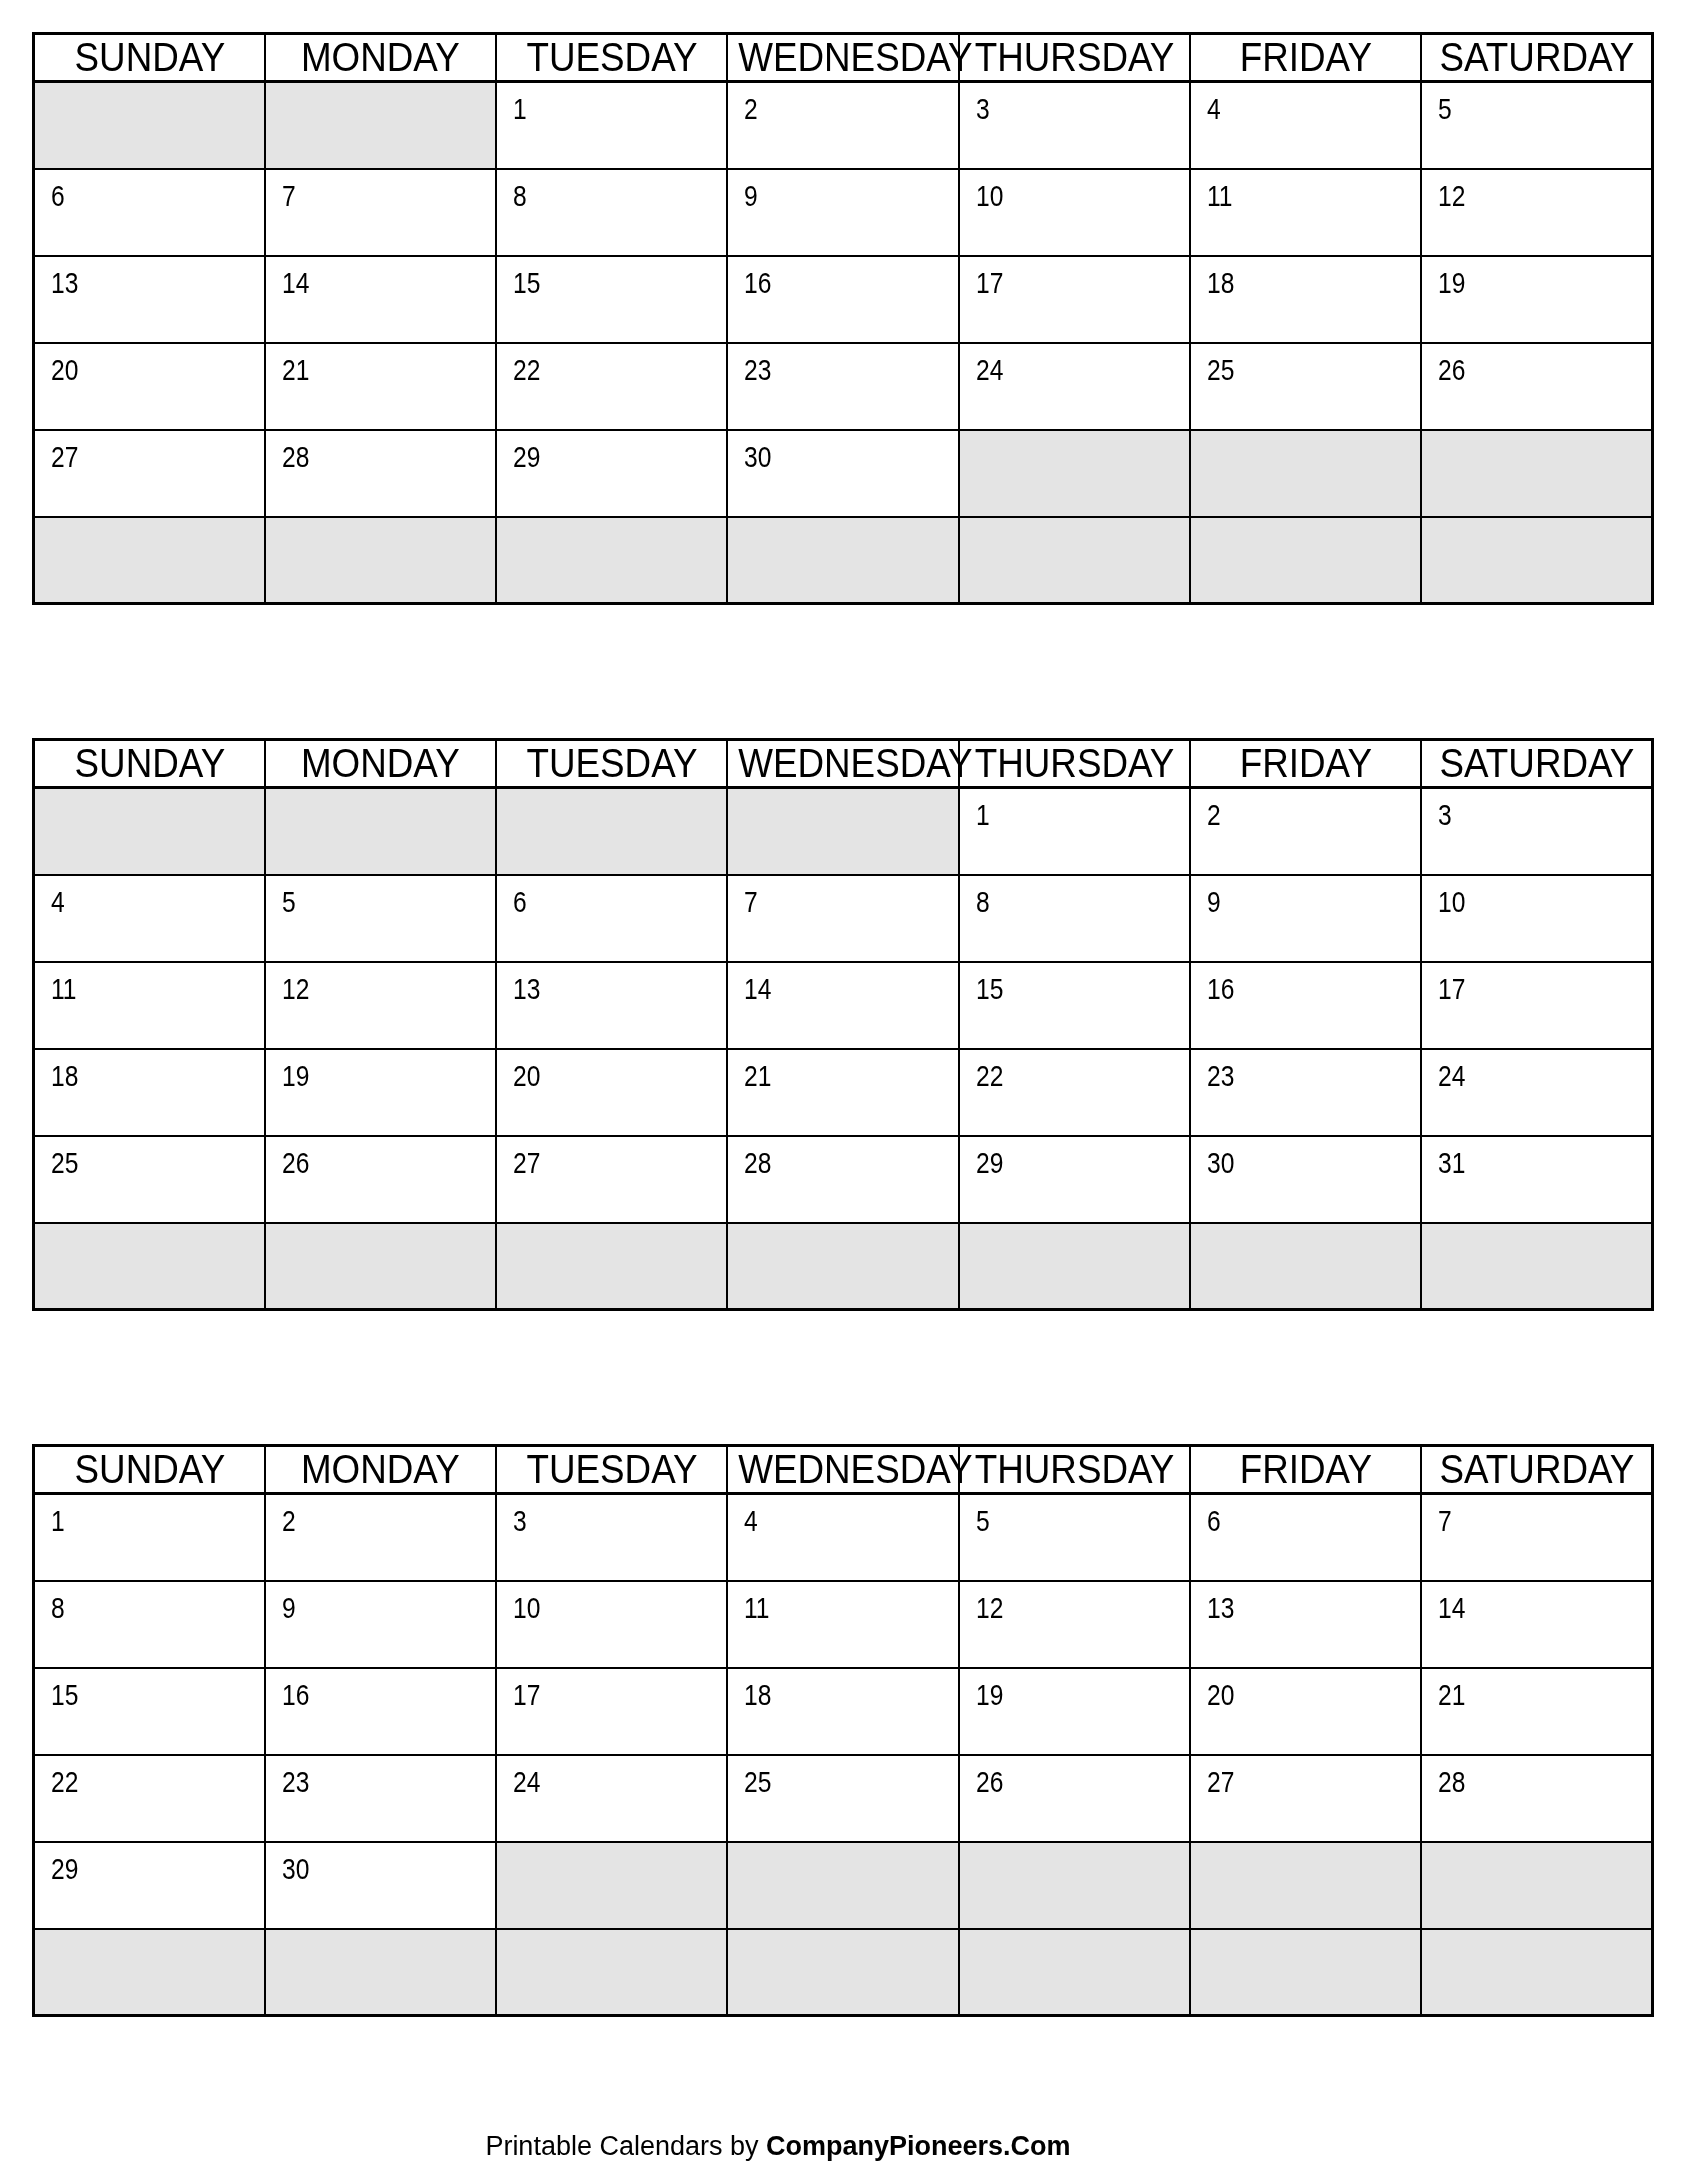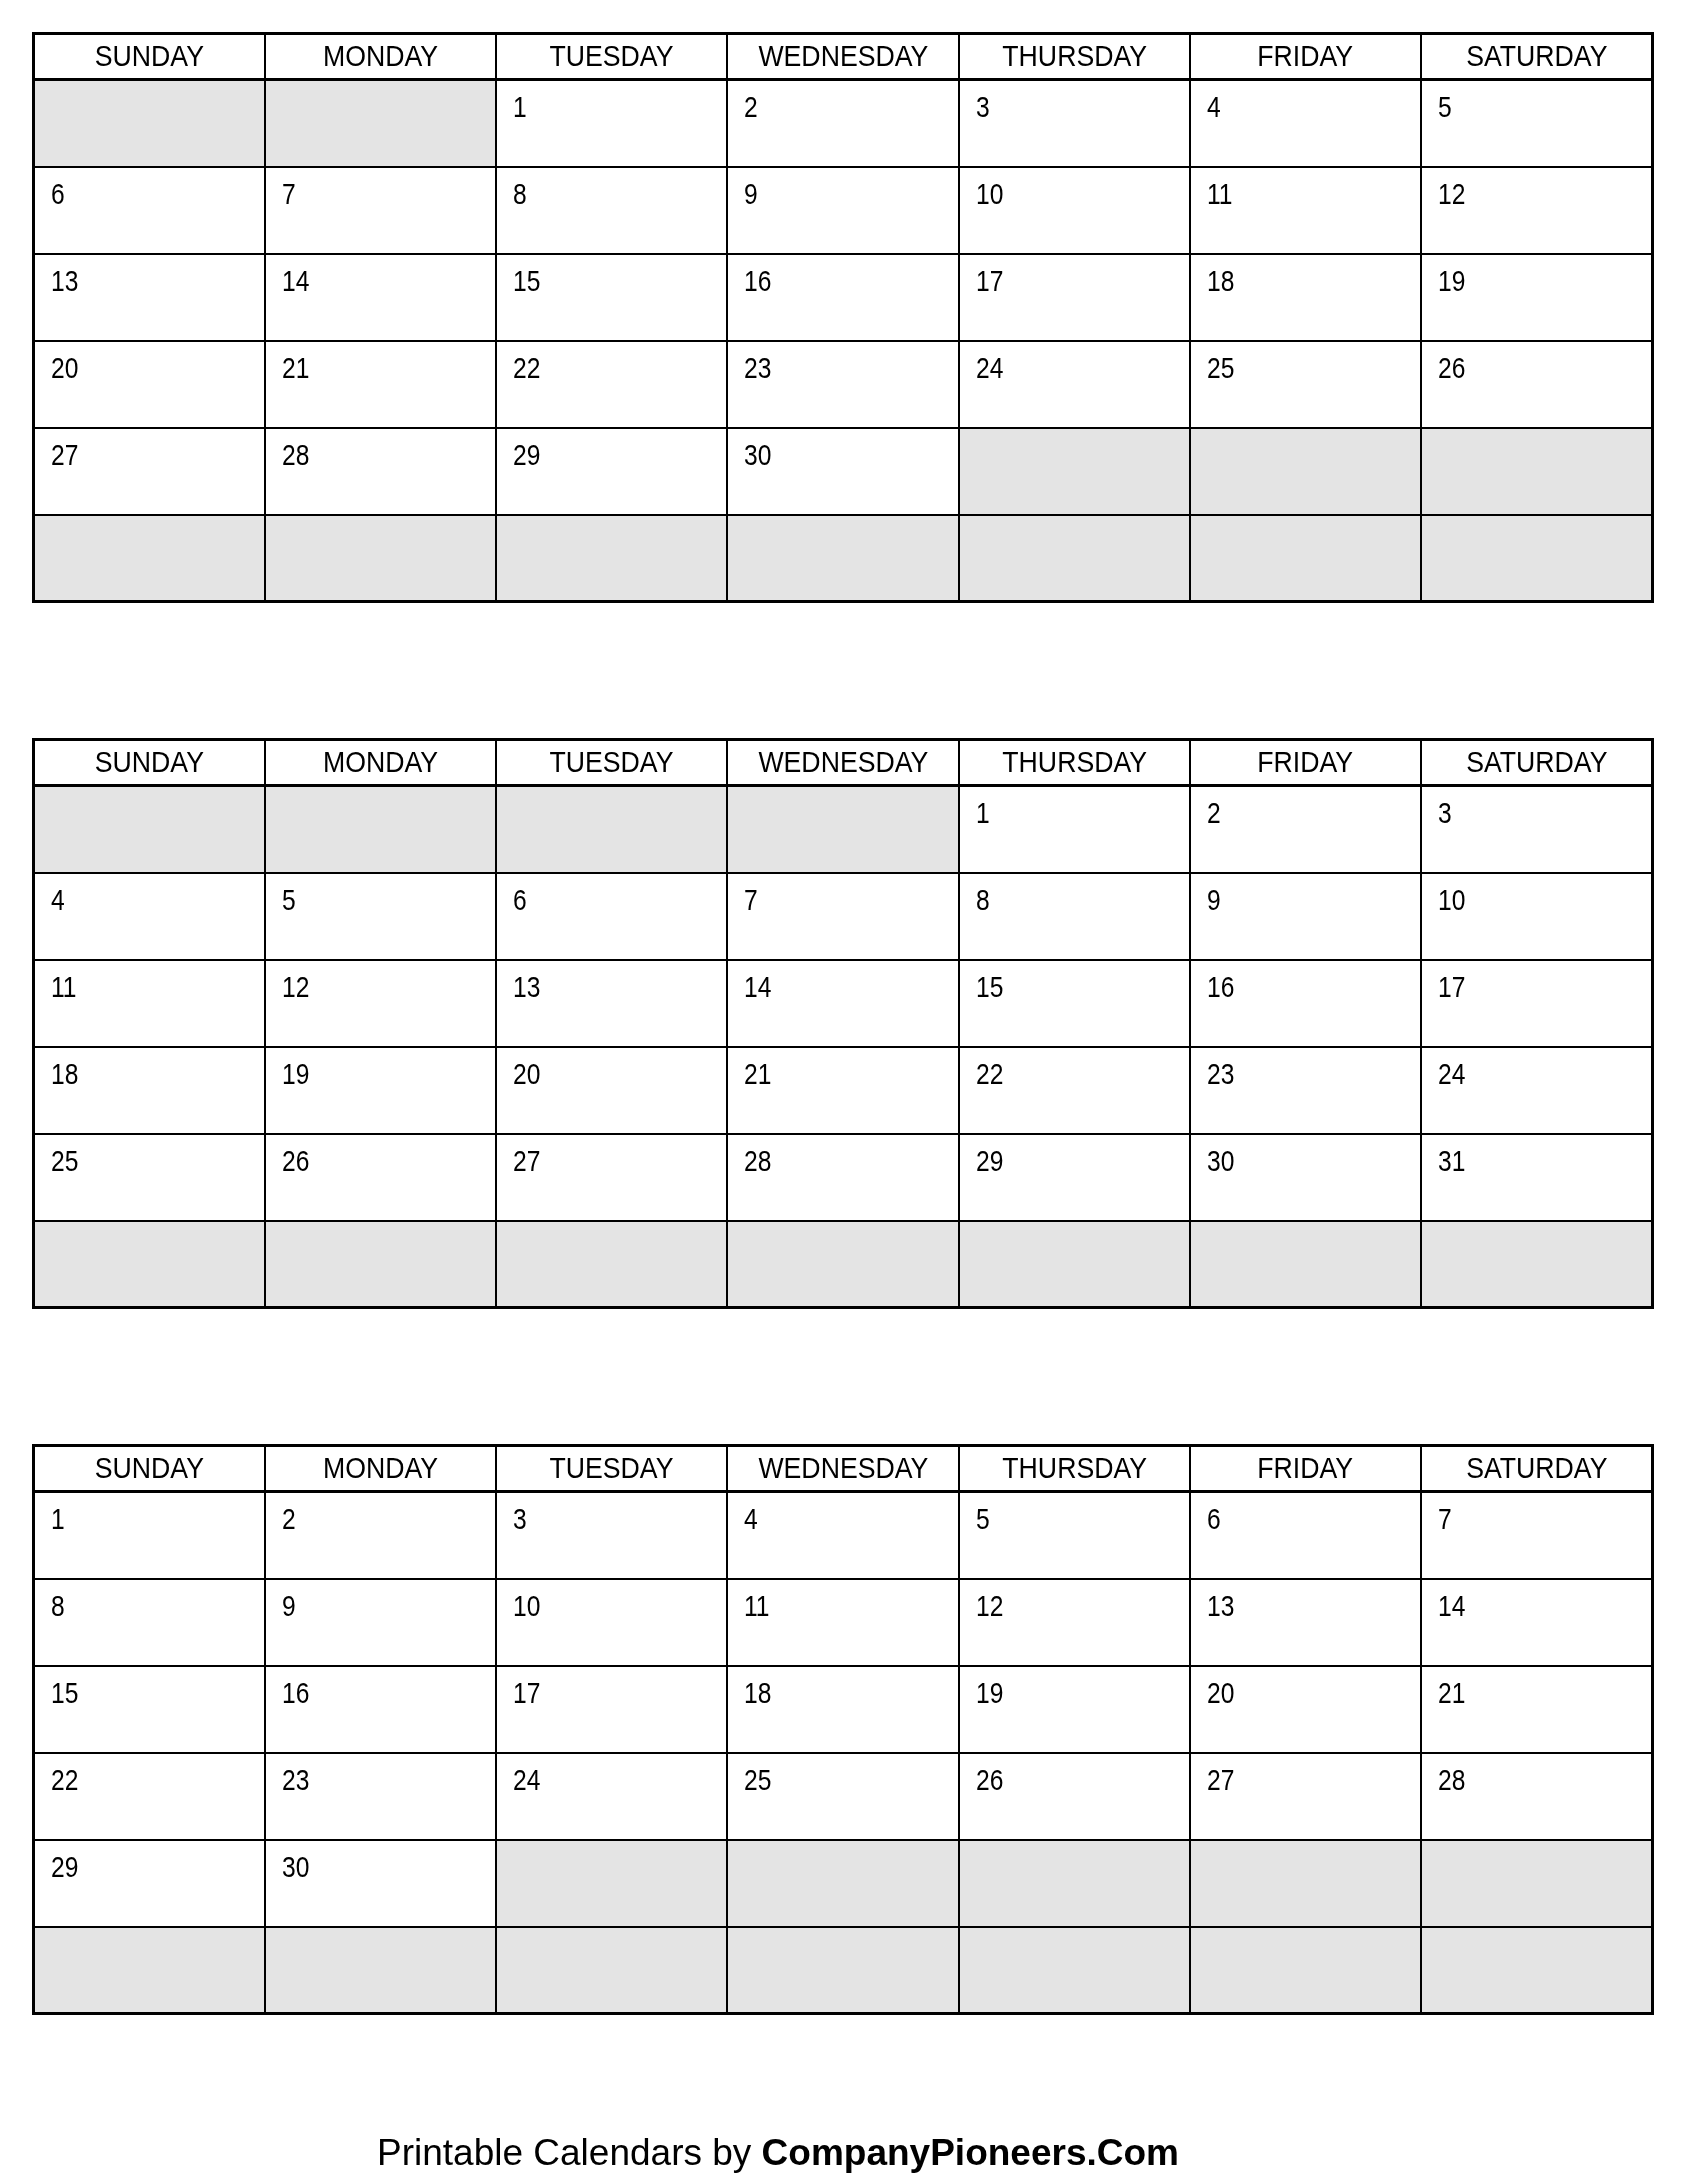--- a/index.html
+++ b/index.html
@@ -25,21 +25,21 @@
   }
   .cal-0{top:32px;}
   .cal-1{top:738px;}
   .cal-2{top:1444px;}
 
   tr.weekdays th{
     border:2px solid var(--grid);
     border-top-width:3.3px;border-bottom-width:3.3px;
     height:46px;
     text-align:center;vertical-align:middle;
-    font-size:29px;font-weight:400;color:var(--ink);
+    font-size:40px;font-weight:400;color:var(--ink);
   }
   tr.weekdays th .ct{
     display:inline-block;transform:scaleX(.92);
     white-space:nowrap;letter-spacing:0px;
   }
 
   tr.title-row td{
     border:3.3px solid var(--grid);
     height:112px;
     text-align:center;vertical-align:middle;
@@ -59,21 +59,21 @@
     font-size:30px;font-weight:300;color:var(--ink);
   }
   tr.dates td.empty{background:var(--empty);}
   .num{
     display:inline-block;transform:scaleX(.82);
     transform-origin:left top;line-height:1.1;
   }
 
   .footer{
     position:absolute;left:0;top:2129px;width:1556px;
-    text-align:center;font-size:37px;line-height:1.3;
+    text-align:center;font-size:27px;line-height:1.3;
     color:var(--ink);
   }
   .footer .brand{font-weight:700;}
 </style>
 </head>
 <body>
 
 <div class="page">
 
   <table class="calendar cal-0">

